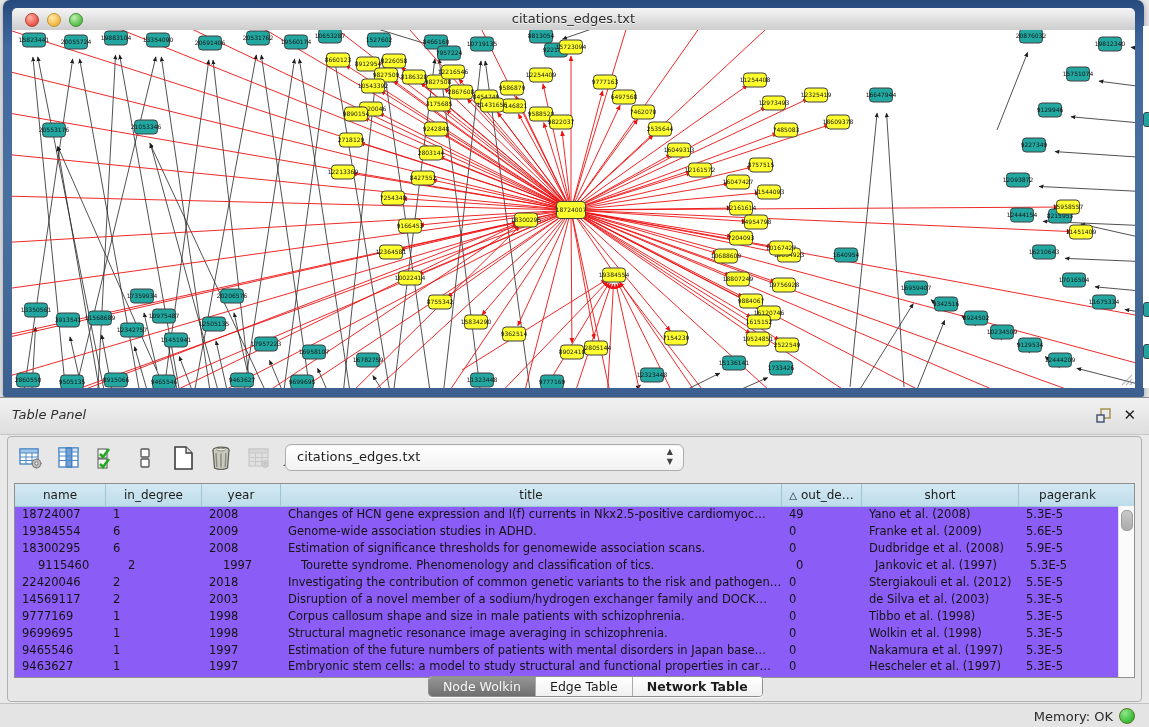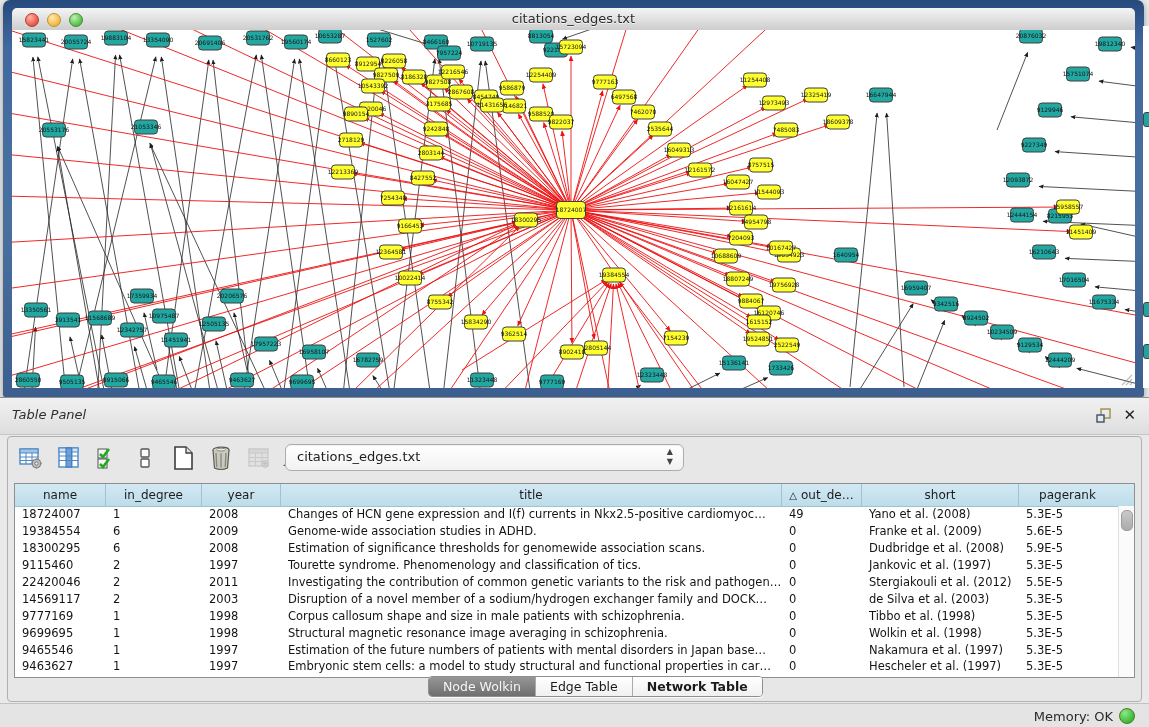--- a/index.html
+++ b/index.html
@@ -45,21 +45,21 @@
   #toolbar{position:absolute;left:10px;top:5px;height:32px;display:flex;align-items:center;gap:12px;}
   .tbtn{width:26px;height:26px;display:flex;align-items:center;justify-content:center;cursor:pointer;}
   .tbtn.disabled{opacity:.45;cursor:default;}
   #fx-label{font-family:"DejaVu Serif","Liberation Serif",serif;font-style:italic;font-size:15px;color:#111;}
   #table-combo{position:absolute;left:277px;top:7px;width:397px;height:25px;background:linear-gradient(180deg,#ffffff,#f2f2f2);
     border:1px solid #adadad;border-radius:6px;box-shadow:inset 0 1px 1px rgba(0,0,0,.06);cursor:pointer;}
   #combo-value{position:absolute;left:11px;top:4px;font-size:13px;color:#1d1d1d;}
   #combo-arrows{position:absolute;right:10px;top:2px;font-size:8px;color:#444;line-height:10px;text-align:center;}
 
   
-  #table-box{position:absolute;left:6px;top:46px;width:1119px;height:193px;background:#ffffff;
+  #table-box{position:absolute;left:6px;top:46px;width:1119px;height:193px;background:#8b5cf6;
     border:1px solid #8f8f8f;overflow:hidden;}
   #thead{display:flex;height:22px;background:linear-gradient(180deg,#d3e9f3,#bddcea);border-bottom:1px solid #9ec3d2;}
   .th{box-sizing:border-box;border-right:1px solid #9ec3d2;font-size:12px;color:#1c1c1c;
     display:flex;align-items:center;justify-content:center;white-space:nowrap;overflow:hidden;cursor:pointer;}
   .th:last-child{border-right:none;}
   .sort-glyph{font-size:10px;margin-right:4px;color:#123;}
   #tbody{position:absolute;left:0;top:22px;right:15px;bottom:0;}
   .tr{display:flex;height:16.9px;align-items:center;}
   .td{box-sizing:border-box;padding-left:7px;font-size:11.5px;color:#141414;white-space:nowrap;overflow:hidden;}
   
@@ -910,32 +910,32 @@
           <div class="tr">
             <div class="td" style="width: 91px;">18300295</div>
             <div class="td" style="width: 96px;">6</div>
             <div class="td" style="width: 79px;">2008</div>
             <div class="td" style="width: 501px;">Estimation of significance thresholds for genomewide association scans.</div>
             <div class="td" style="width: 80px;">0</div>
             <div class="td" style="width: 157px;">Dudbridge et al. (2008)</div>
             <div class="td" style="width: 97px;">5.9E-5</div>
           </div>
           <div class="tr">
-            <div class="td" style="width: 91px;">9115460</div>
+            <div class="td" style="width: 91px; margin-left: 16px;">9115460</div>
             <div class="td" style="width: 96px;">2</div>
             <div class="td" style="width: 79px;">1997</div>
             <div class="td" style="width: 501px;">Tourette syndrome. Phenomenology and classification of tics.</div>
             <div class="td" style="width: 80px;">0</div>
             <div class="td" style="width: 157px;">Jankovic et al. (1997)</div>
             <div class="td" style="width: 97px;">5.3E-5</div>
           </div>
           <div class="tr">
             <div class="td" style="width: 91px;">22420046</div>
             <div class="td" style="width: 96px;">2</div>
-            <div class="td" style="width: 79px;">2011</div>
+            <div class="td" style="width: 79px;">2018</div>
             <div class="td" style="width: 501px;">Investigating the contribution of common genetic variants to the risk and pathogen…</div>
             <div class="td" style="width: 80px;">0</div>
             <div class="td" style="width: 157px;">Stergiakouli et al. (2012)</div>
             <div class="td" style="width: 97px;">5.5E-5</div>
           </div>
           <div class="tr">
             <div class="td" style="width: 91px;">14569117</div>
             <div class="td" style="width: 96px;">2</div>
             <div class="td" style="width: 79px;">2003</div>
             <div class="td" style="width: 501px;">Disruption of a novel member of a sodium/hydrogen exchanger family and DOCK…</div>

